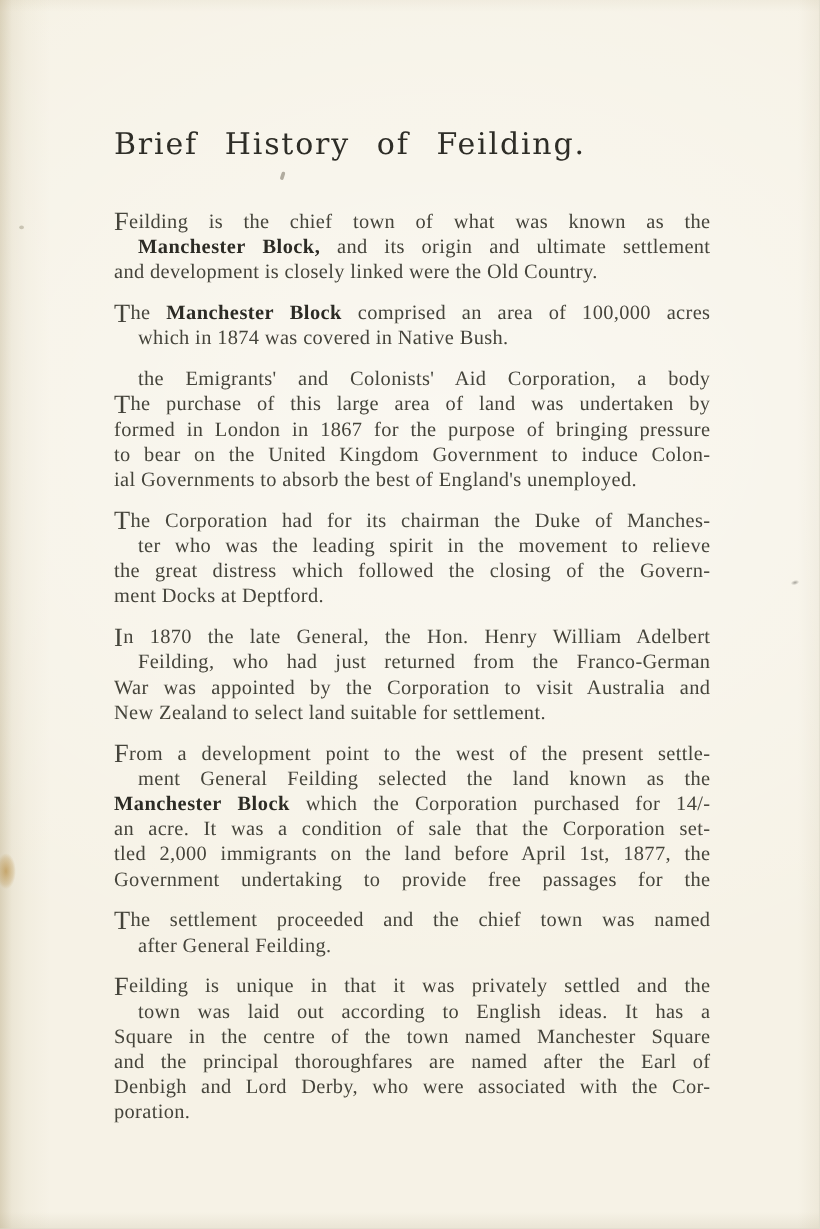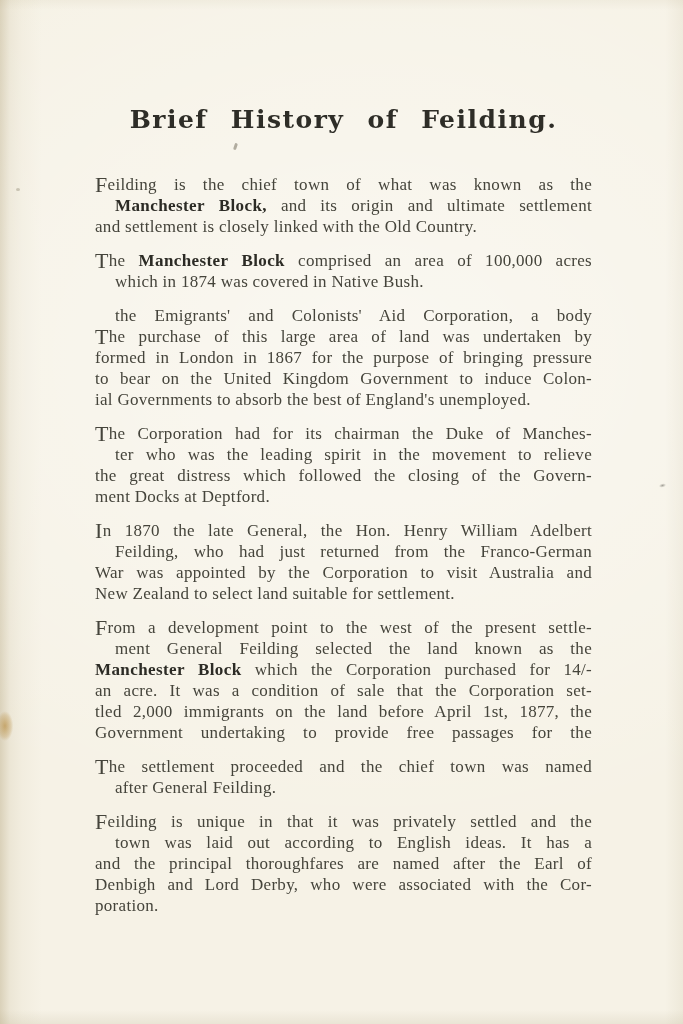--- a/index.html
+++ b/index.html
@@ -24,24 +24,23 @@
   .content {
     position: absolute;
     left: 95px;
     top: 0;
     width: 497px;
     padding-top: 102px;
   }
   .title {
     margin: 0 0 36px 0;
     font-family: "DejaVu Serif", serif;
-    font-weight: bold;
+    font-weight: normal;
     font-size: 25px;
     line-height: 36px;
-    text-align: center;
     letter-spacing: 1.5px;
     word-spacing: 13px;
     color: #2e2d27;
   }
   .paragraph {
     margin: 0 0 13px 0;
   }
   .line {
     font-size: 17px;
     line-height: 21px;
@@ -113,21 +112,21 @@
   <div class="speck-right"></div>
   <div class="speck-title"></div>
   <div class="speck-edge"></div>
 
   <div class="content">
     <h1 class="title">Brief History of Feilding.</h1>
     <div>
         <div class="paragraph">
           <div class="line"><span class="initial">F</span><span>eilding is the chief town of what was known as the</span></div>
           <div class="line indent"><b>Manchester Block,</b><span> and its origin and ultimate settlement</span></div>
-          <div class="line lastline"><span>and settlement is closely linked with the Old Country.</span></div>
+          <div class="line lastline"><span>and development is closely linked were the Old Country.</span></div>
         </div>
         <div class="paragraph">
           <div class="line"><span class="initial">T</span><span>he </span><b>Manchester Block</b><span> comprised an area of 100,000 acres</span></div>
           <div class="line indent lastline"><span>which in 1874 was covered in Native Bush.</span></div>
         </div>
         <div class="paragraph">
           <div class="line indent"><span>the Emigrants' and Colonists' Aid Corporation, a body</span></div>
           <div class="line"><span class="initial">T</span><span>he purchase of this large area of land was undertaken by</span></div>
           <div class="line"><span>formed in London in 1867 for the purpose of bringing pressure</span></div>
           <div class="line"><span>to bear on the United Kingdom Government to induce Colon-</span></div>
@@ -153,19 +152,20 @@
           <div class="line"><span>tled 2,000 immigrants on the land before April 1st, 1877, the</span></div>
           <div class="line"><span>Government undertaking to provide free passages for the</span></div>
         </div>
         <div class="paragraph">
           <div class="line"><span class="initial">T</span><span>he settlement proceeded and the chief town was named</span></div>
           <div class="line indent lastline"><span>after General Feilding.</span></div>
         </div>
         <div class="paragraph">
           <div class="line"><span class="initial">F</span><span>eilding is unique in that it was privately settled and the</span></div>
           <div class="line indent"><span>town was laid out according to English ideas. It has a</span></div>
+          <div class="line"><span>Square in the centre of the town named Manchester Square</span></div>
           <div class="line"><span>and the principal thoroughfares are named after the Earl of</span></div>
           <div class="line"><span>Denbigh and Lord Derby, who were associated with the Cor-</span></div>
           <div class="line lastline"><span>poration.</span></div>
         </div>
       </div>
   </div>
 </div>
 
 </body></html>

